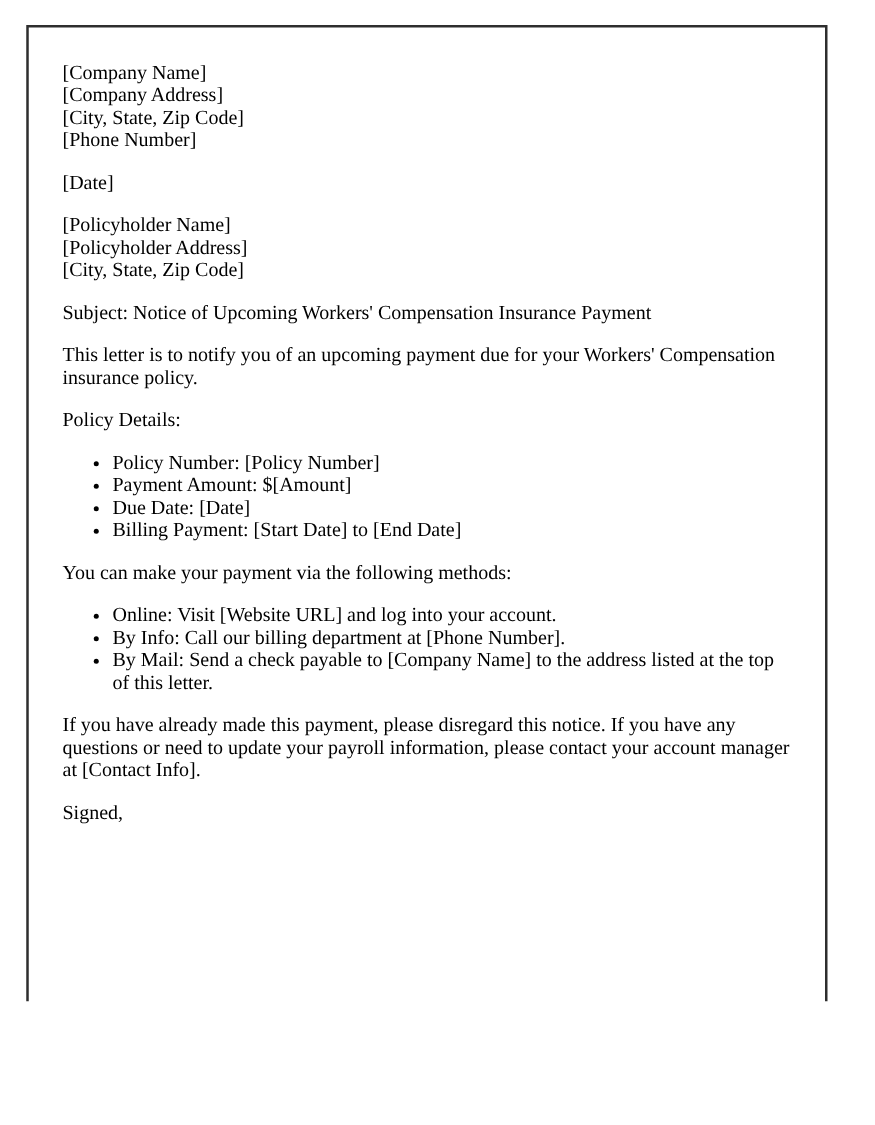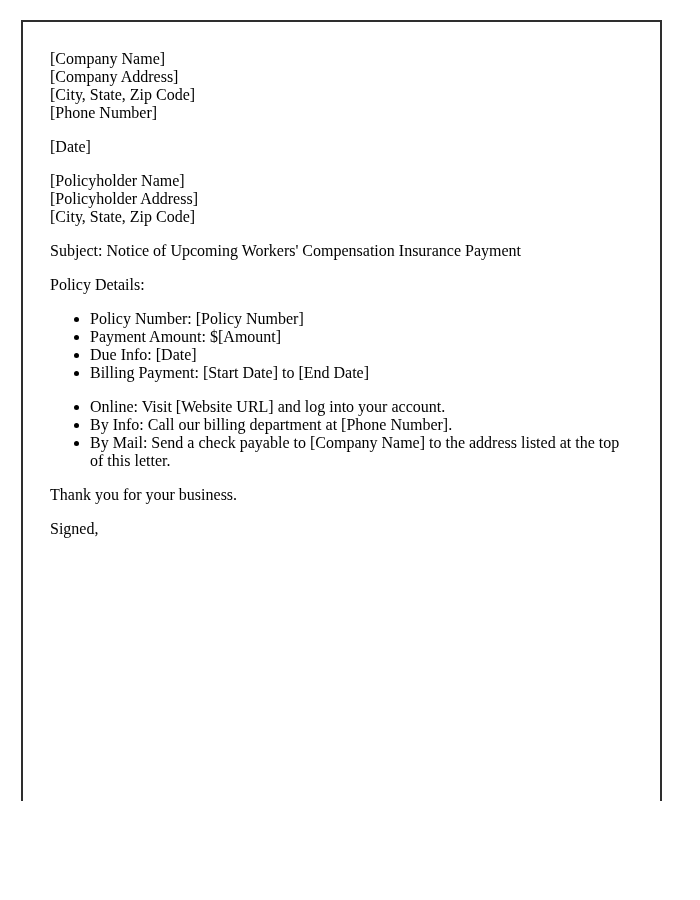--- a/index.html
+++ b/index.html
@@ -68,40 +68,42 @@
       <span>[Policyholder Name]</span><br>
       <span>[Policyholder Address]</span><br>
       <span>[City, State, Zip Code]</span>
     </p>
 
     <p>
       <span class="bold">Subject: Notice of Upcoming Workers' Compensation Insurance Payment</span>
     </p>
 
 
+    <p>This letter is to notify you of an upcoming payment due for your Workers' Compensation insurance policy.</p>
 
     <p>
       <span class="bold">Policy Details:</span>
     </p>
 
     <ul>
       <li><span class="bold">Policy Number:</span><span> [Policy Number]</span></li>
       <li><span class="bold">Payment Amount:</span><span> $[Amount]</span></li>
-      <li><span class="bold">Due Info:</span><span> [Date]</span></li>
+      <li><span class="bold">Due Date:</span><span> [Date]</span></li>
       <li><span class="bold">Billing Payment:</span><span> [Start Date] to [End Date]</span></li>
     </ul>
 
 
 
+    <p>You can make your payment via the following methods:</p>
 
     <ul>
       <li><span class="bold">Online:</span><span> Visit [Website URL] and log into your account.</span></li>
       <li><span class="bold">By Info:</span><span> Call our billing department at [Phone Number].</span></li>
       <li><span class="bold">By Mail:</span><span> Send a check payable to [Company Name] to the address listed at the top of this letter.</span></li>
     </ul>
 
+    <p>If you have already made this payment, please disregard this notice. If you have any questions or need to update your payroll information, please contact your account manager at [Contact Info].</p>
 
-    <p>Thank you for your business.</p>
 
     <p>Signed,</p>
 
   </div>
 </div>
 
 </body></html>

